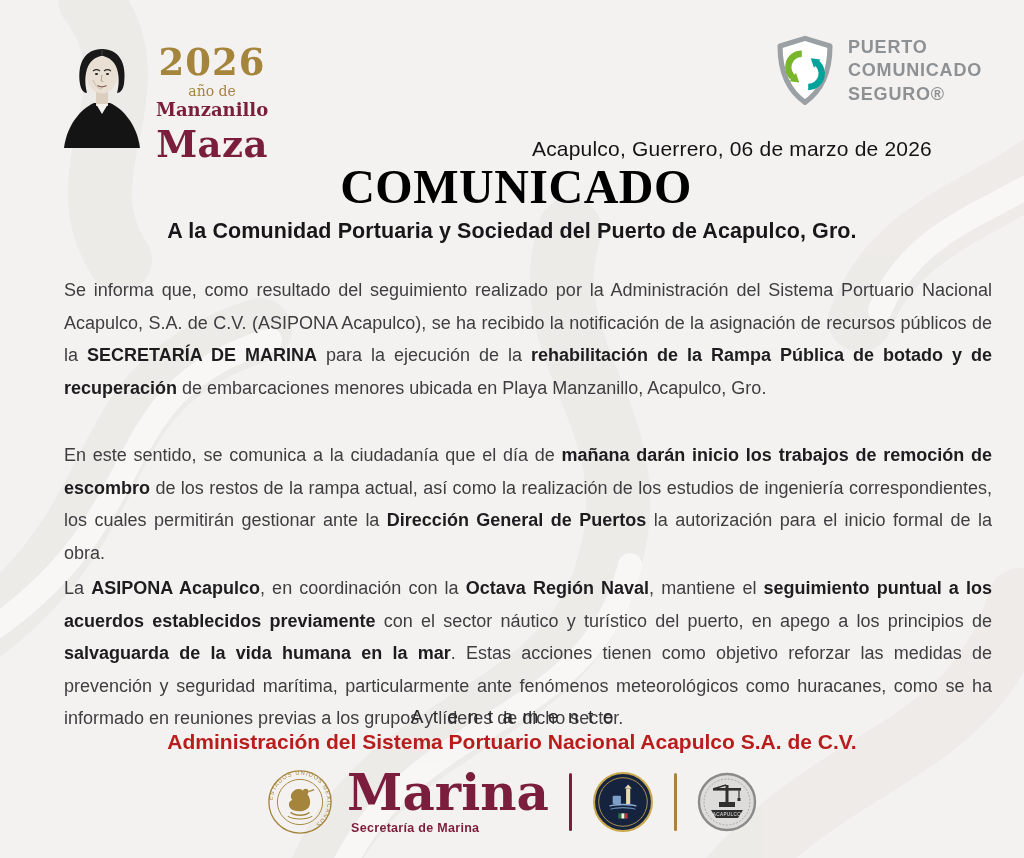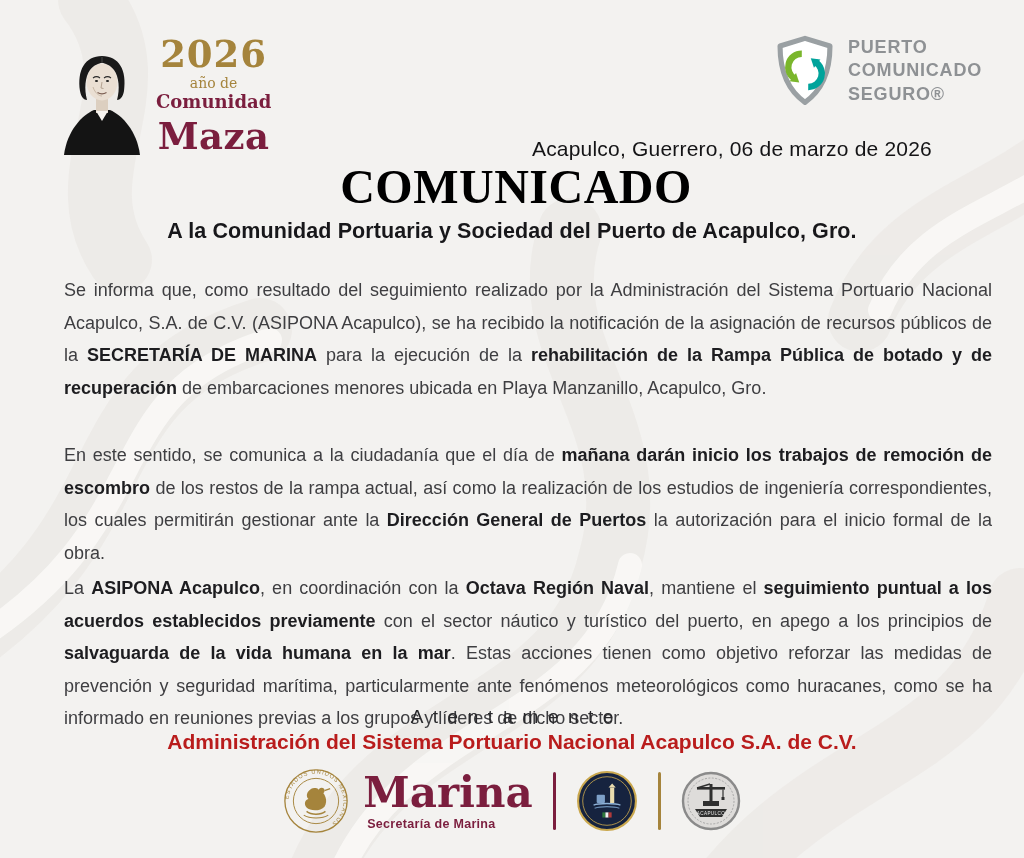--- a/index.html
+++ b/index.html
@@ -4,21 +4,21 @@
 <style>
   html,body{margin:0;padding:0;}
   .page{
     position:relative; width:1024px; height:858px; overflow:hidden;
     background:var(--bg,#f3f2f0);
     font-family:"Liberation Sans", sans-serif;
   }
   .wm{position:absolute;left:0;top:0;pointer-events:none;}
 
   
-  .maza{position:absolute;left:52px;top:26px;display:flex;align-items:flex-end;}
+  .maza{position:absolute;left:52px;top:34px;display:flex;align-items:flex-start;}
   .maza svg{display:block;}
   .maza-text{margin-left:4px;margin-top:10px;text-align:center;line-height:1;}
   .maza-year{font-family:"DejaVu Serif",serif;font-weight:700;font-size:37px;color:var(--gold,#a5843c);letter-spacing:1px;}
   .maza-ano{font-family:"DejaVu Serif",serif;font-size:14px;color:var(--gold,#a5843c);margin-top:3px;}
   .maza-marg{font-family:"DejaVu Serif",serif;font-weight:700;font-size:18px;color:var(--maroon,#7b1e3e);margin-top:3px;}
   .maza-maza{font-family:"DejaVu Serif",serif;font-weight:700;font-size:37px;color:var(--maroon,#7b1e3e);margin-top:7px;letter-spacing:0.5px;}
 
   
   .pis{position:absolute;top:34px;right:42px;display:flex;align-items:center;gap:11px;}
   .pis-text{color:var(--badge-gray,#8e9194);font-weight:700;font-size:18px;line-height:1.28;letter-spacing:0.8px;}
@@ -39,21 +39,21 @@
 
   
   .closing{position:absolute;top:706px;left:0;width:100%;text-align:center;
            font-size:19px;font-weight:500;color:#28282b;letter-spacing:0.5em;text-indent:0.5em;}
   .signature{position:absolute;top:730px;left:0;width:100%;text-align:center;
            font-weight:700;font-size:21px;color:#b91c1c;}
 
   
   .footer{position:absolute;top:768px;left:0;width:100%;display:flex;justify-content:center;align-items:center;gap:20px;}
   .marina-block{display:flex;flex-direction:column;align-items:flex-start;margin-left:-6px;}
-  .marina-word{font-family:"DejaVu Serif",serif;font-weight:700;font-size:42px;line-height:1;color:var(--maroon,#7b1e3e);}
+  .marina-word{font-family:"DejaVu Serif",serif;font-weight:700;font-size:50px;line-height:1;color:var(--maroon,#7b1e3e);}
   .marina-sub{font-weight:700;font-size:12.5px;color:var(--maroon,#7b1e3e);letter-spacing:0.3px;margin-top:3px;margin-left:4px;}
   .fdiv{width:3px;height:58px;border-radius:2px;}
   .fdiv1{background:var(--maroon,#7b1e3e);}
   .fdiv2{background:var(--gold,#a5843c);}
 </style>
 </head>
 <body>
 
 <div class="page">
 
@@ -91,21 +91,21 @@
       <path d="M41 37 C43 35.5 46 35.5 48 37" stroke="#2a2a2a" stroke-width="1.1" fill="none"></path>
       <path d="M52 37 C54 35.5 57 35.5 59 37" stroke="#2a2a2a" stroke-width="1.1" fill="none"></path>
       <ellipse cx="44.5" cy="40" rx="1.6" ry="1.1" fill="#222"></ellipse>
       <ellipse cx="55.5" cy="40" rx="1.6" ry="1.1" fill="#222"></ellipse>
       <path d="M50 41 L49 47 L51.5 47.5" stroke="#b5a391" stroke-width="1" fill="none"></path>
       <path d="M45.5 51.5 C48 53 52 53 54.5 51.5" stroke="#7a5c50" stroke-width="1.2" fill="none"></path>
     </svg>
     <div class="maza-text">
       <div class="maza-year">2026</div>
       <div class="maza-ano">año de</div>
-      <div class="maza-marg">Comunidad</div>
+      <div class="maza-marg">Manzanillo</div>
       <div class="maza-maza">Maza</div>
     </div>
   </div>
 
   <div class="pis">
     <svg width="64" height="74" viewBox="0 0 100 112">
       <path d="M50 5 L89 17 C89 58 77 86 50 105 C23 86 11 58 11 17 Z" fill="#ffffff" stroke="#9aa0a3" stroke-width="8" stroke-linejoin="round"></path>
 
       <path d="M45 29 A21 21 0 0 0 34 68" fill="none" stroke="#7ab62c" stroke-width="10" stroke-linecap="butt"></path>
       <polygon points="41,74 26,72 36,59" fill="#7ab62c"></polygon>

